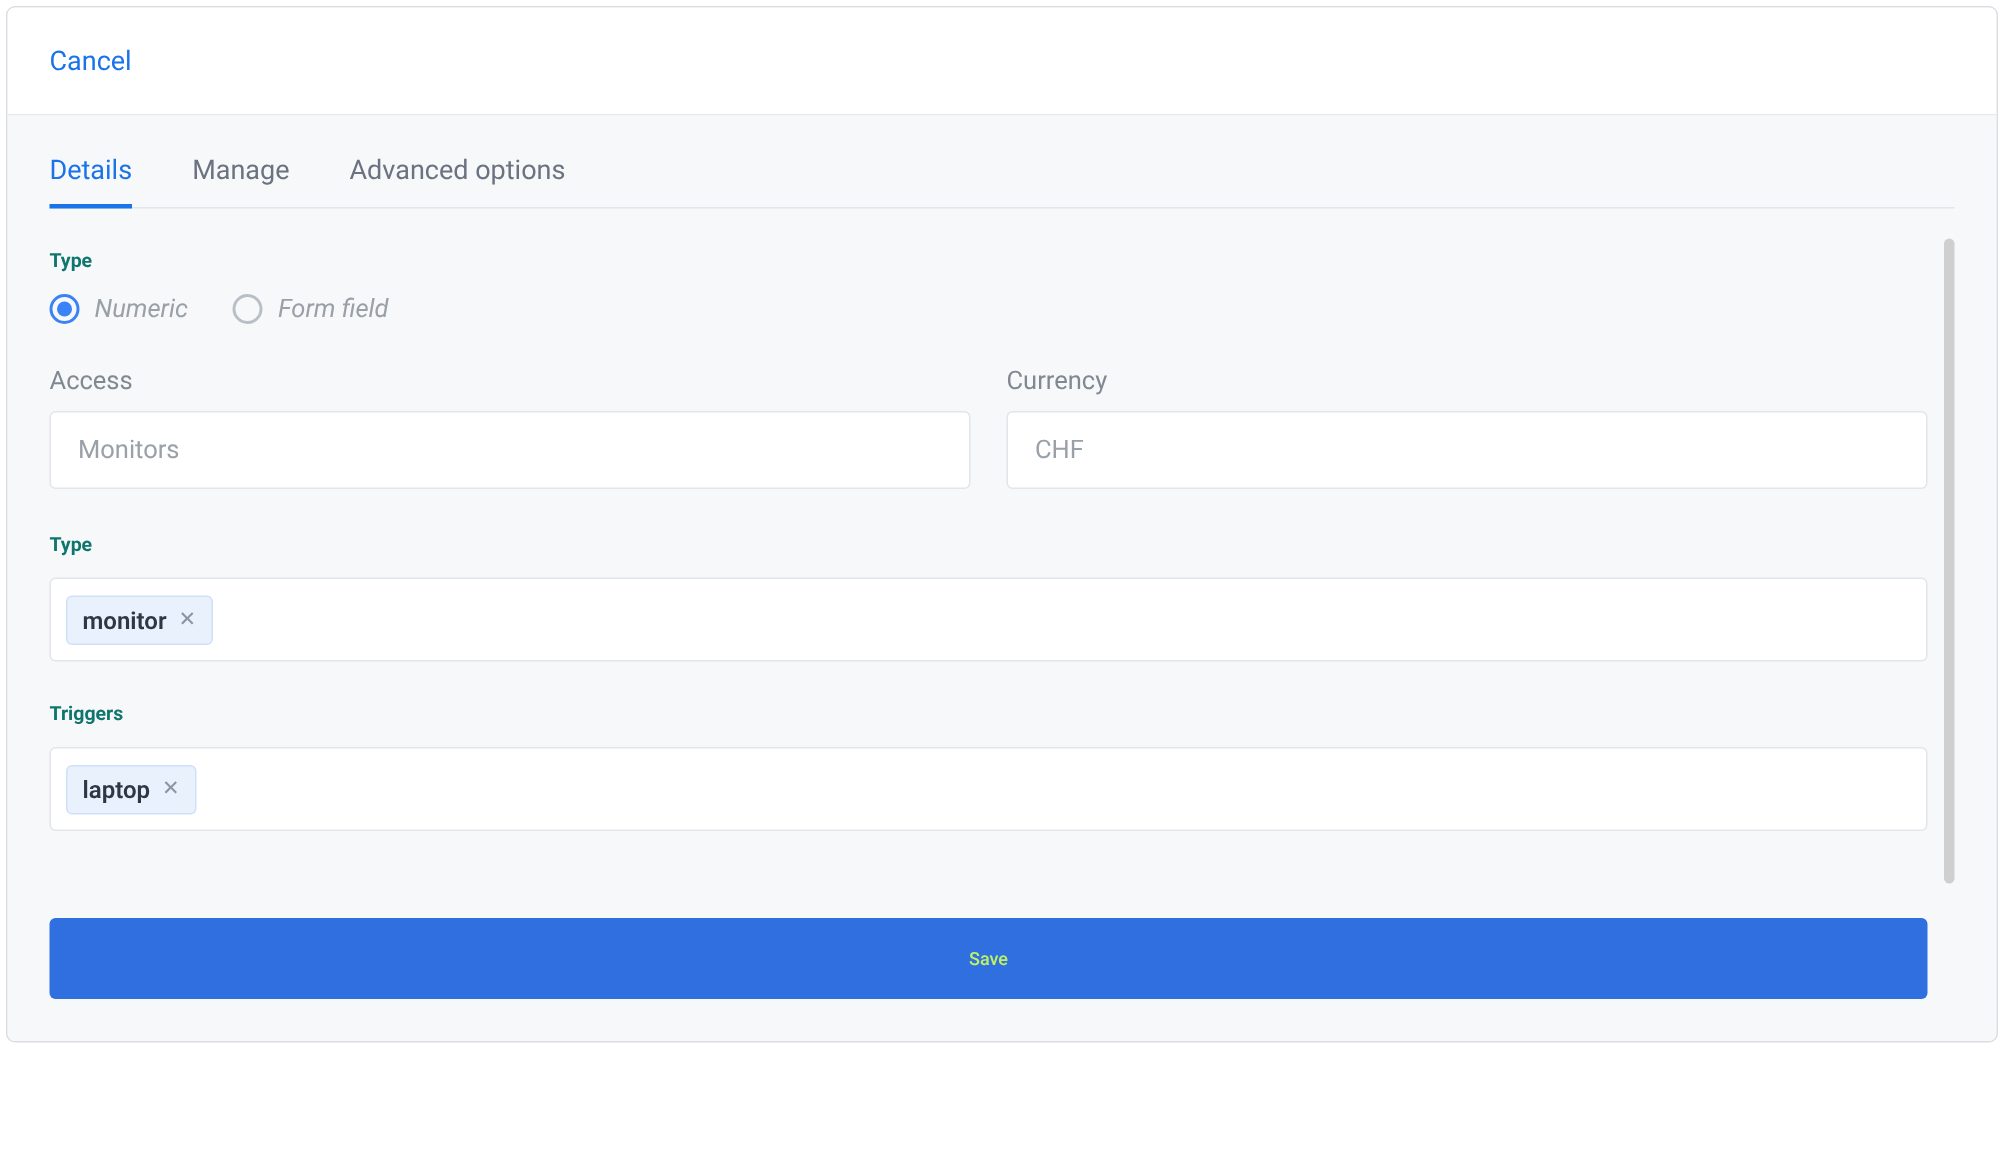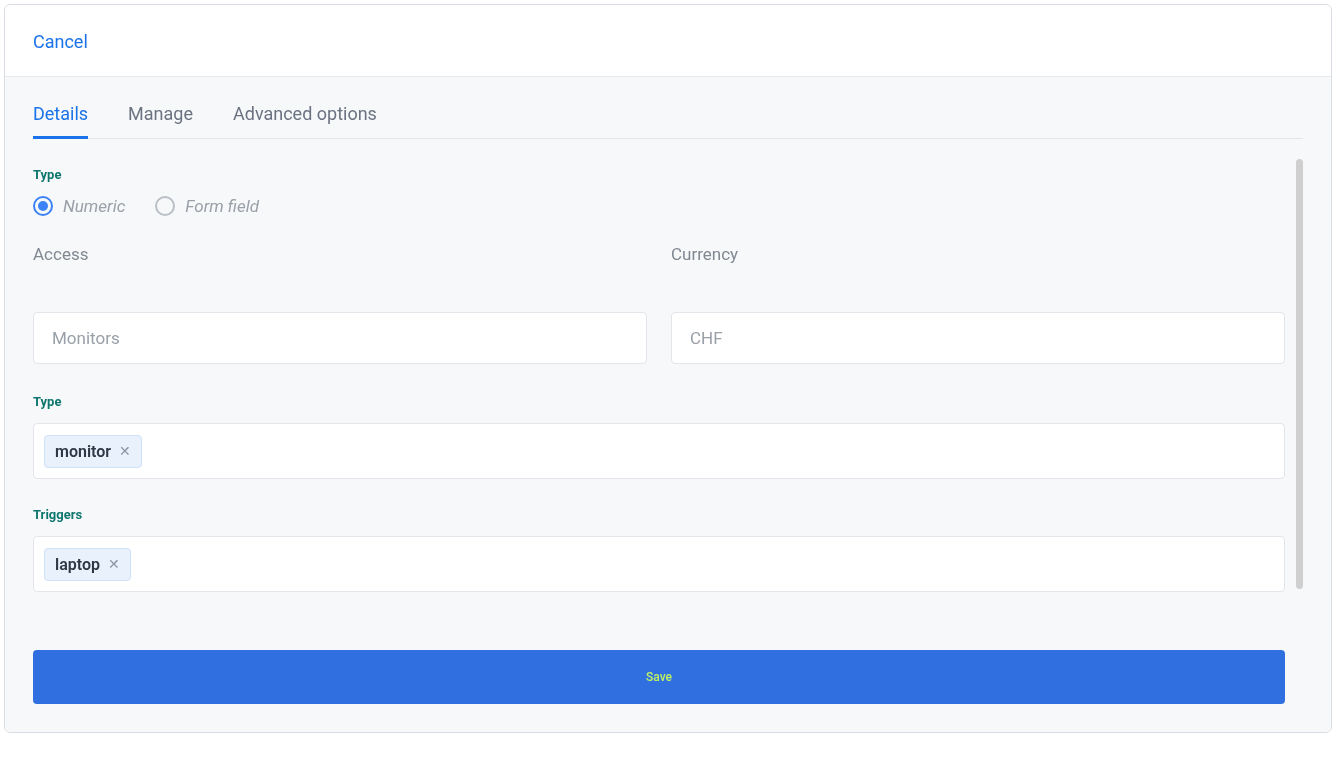--- a/index.html
+++ b/index.html
@@ -155,21 +155,20 @@
     }
     .text-input {
       width: 100%;
       height: 52px;
       border: 1px solid #e2e5e9;
       border-radius: 4px;
       background: #fff;
       padding: 0 18px;
       font-size: 17px;
       color: #9aa0a8;
-      margin-top: 38px;
     }
     .tag-input-wrapper {
       width: 100%;
       min-height: 56px;
       border: 1px solid #e2e5e9;
       border-radius: 4px;
       background: #fff;
       padding: 8px 10px;
       display: flex;
       align-items: center;

